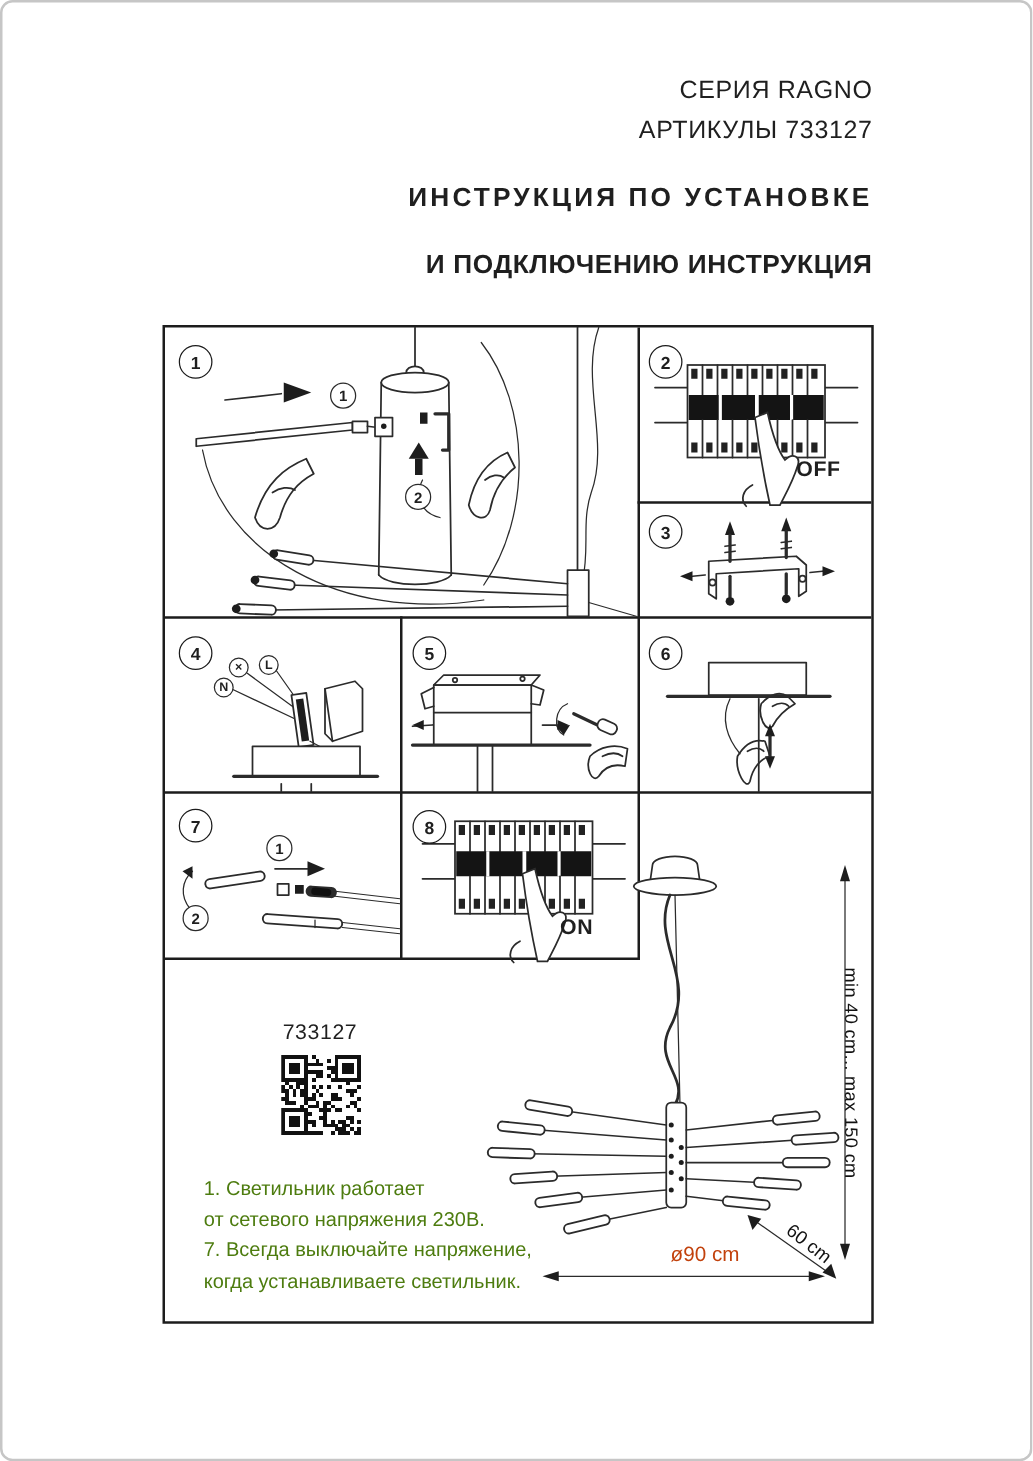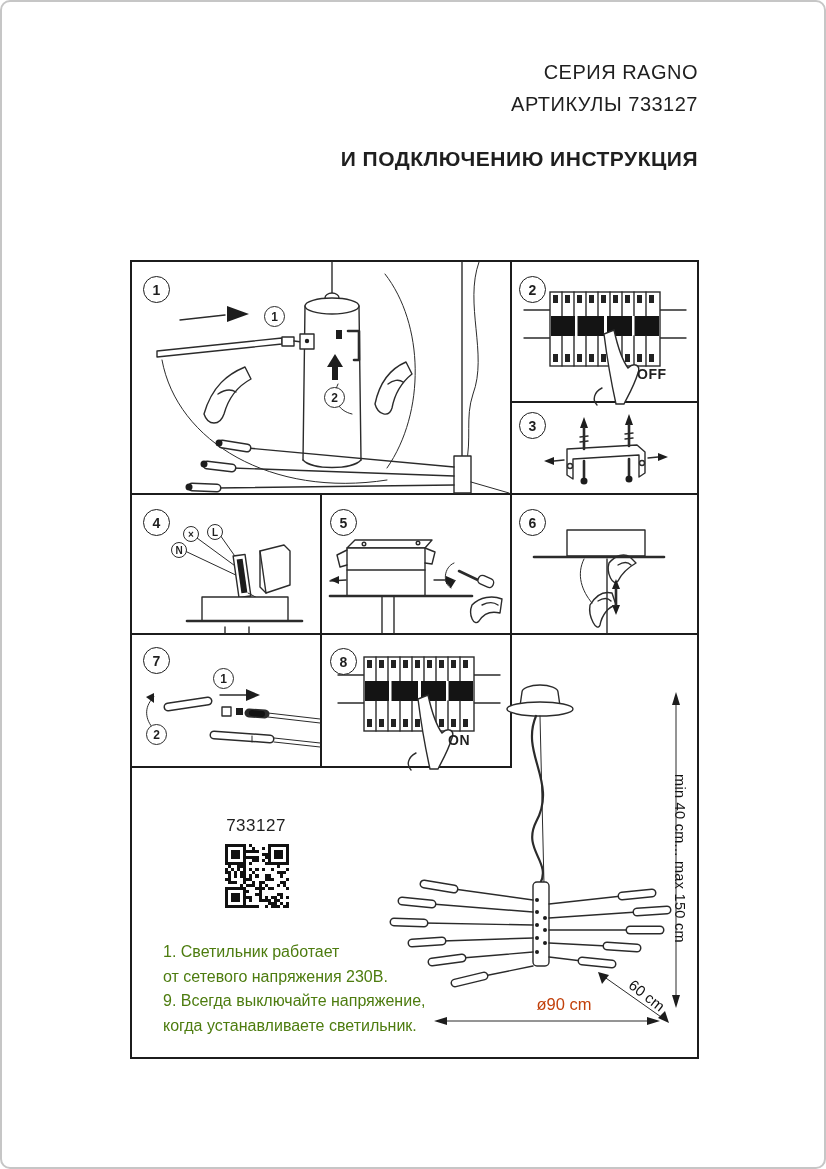--- a/index.html
+++ b/index.html
@@ -19,21 +19,21 @@
   
   .num{position:absolute;width:27px;height:27px;border:1.7px solid #1c1c1c;border-radius:50%;
        display:flex;align-items:center;justify-content:center;font-size:14px;font-weight:700;
        background:#fff;box-sizing:border-box;z-index:3;}
   .subnum{position:absolute;width:21px;height:21px;border:1.5px solid #2b2b2b;border-radius:50%;
        display:flex;align-items:center;justify-content:center;font-size:12px;font-weight:700;
        background:#fff;box-sizing:border-box;z-index:3;}
   .wlabel{position:absolute;width:16px;height:16px;border:1.3px solid #2b2b2b;border-radius:50%;
        display:flex;align-items:center;justify-content:center;font-size:10px;font-weight:700;
        background:#fff;box-sizing:border-box;z-index:3;}
-  .switch-label{position:absolute;font-size:14px;font-weight:800;letter-spacing:.5px;z-index:3;}
+  .switch-label{position:absolute;font-size:17px;font-weight:800;letter-spacing:.5px;z-index:3;}
   
   .art{position:absolute;overflow:visible;}
   .art line,.art path,.art rect,.art ellipse,.art circle,.art polyline,.art polygon
       {stroke:#2b2b2b;stroke-width:1.4;fill:none;stroke-linecap:round;stroke-linejoin:round;}
   .art .fd{fill:#1d1d1d;stroke:none;}
   .art .fw{fill:#fff;}
   .art .thick{stroke-width:2.6;}
   .art .thin{stroke-width:1;}
   .art .cap9{stroke-width:9;}
   .art .cap6{stroke:#fff;stroke-width:6;}
@@ -103,20 +103,21 @@
           <path d="M96,140 C92,122 88,102 84,70 L94,66 C98,84 102,96 108,104 C114,98 121,101 118,109 C114,122 108,132 104,140 Z" fill="#fff"></path>
           <path d="M82,124 C74,128 72,136 77,141" fill="none"></path>
         </g>
       </symbol>
     </defs>
   </svg>
 
   <div class="hdr">
     <div class="h-small">СЕРИЯ RAGNO</div>
     <div class="h-small">АРТИКУЛЫ 733127</div>
+    <div class="h-title ls-wide">ИНСТРУКЦИЯ ПО УСТАНОВКЕ</div>
     <div class="h-title ls-norm">И ПОДКЛЮЧЕНИЮ ИНСТРУКЦИЯ</div>
   </div>
 
   <div class="mainbox">
 
     <div class="divider" style="top:231px;left:0;width:565px;height:2px"></div>
     <div class="divider" style="top:139px;left:378px;width:187px;height:2px"></div>
     <div class="divider" style="top:371px;left:0;width:565px;height:2px"></div>
     <div class="divider" style="top:504px;left:0;width:380px;height:2px"></div>
     <div class="divider" style="left:378px;top:0;width:2px;height:506px"></div>
@@ -575,17 +576,17 @@
         <rect x="16" y="20" width="1" height="1" fill="#111"></rect>
         <rect x="17" y="20" width="1" height="1" fill="#111"></rect>
         <rect x="19" y="20" width="1" height="1" fill="#111"></rect>
         <rect x="20" y="20" width="1" height="1" fill="#111"></rect>
       </svg>
   </div>
 
   <div class="notes">
     <div>1. Светильник работает</div>
     <div>от сетевого напряжения 230В.</div>
-    <div>9. Всегда выключайте напряжение,</div>
+    <div>7. Всегда выключайте напряжение,</div>
     <div>когда устанавливаете светильник.</div>
   </div>
 
 </div>
 
 </body></html>

